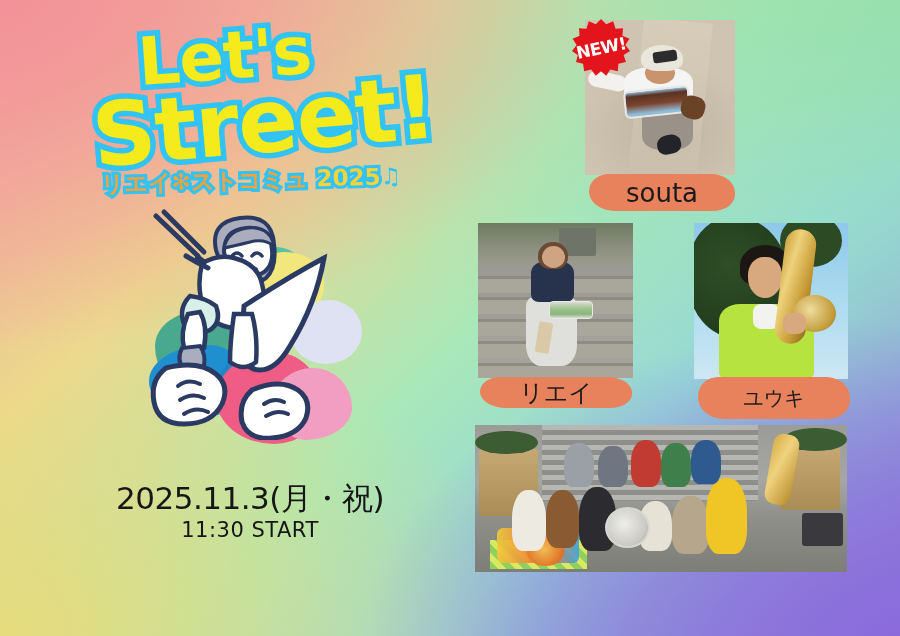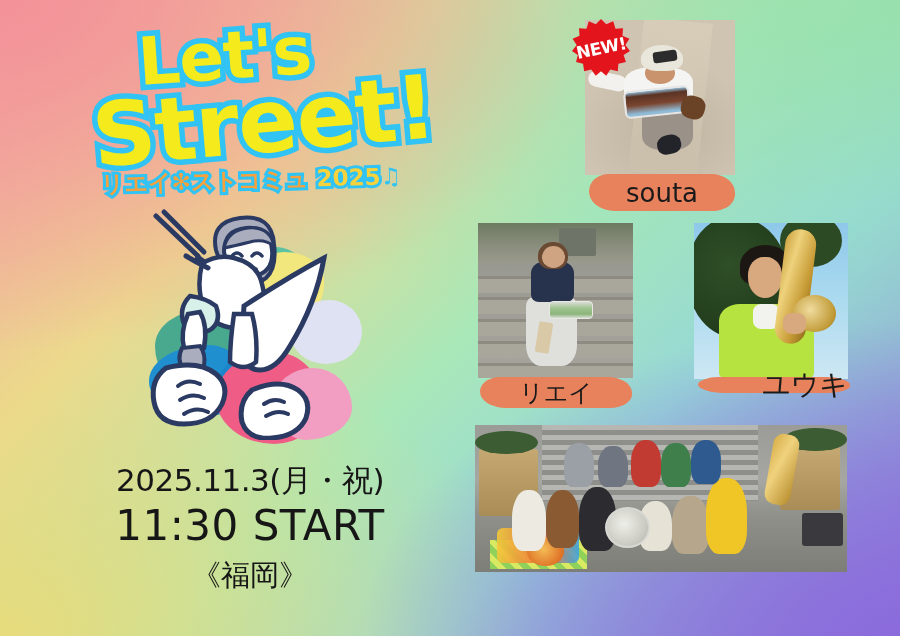--- a/index.html
+++ b/index.html
@@ -82,27 +82,27 @@
     font-size: 19px; font-weight: 700;
     color: #2b2b2b;
     white-space: nowrap;
   }
 
   
   .mascot { position: absolute; left: 128px; top: 208px; width: 214px; height: 232px; }
 
   
   .info {
-    position: absolute; left: 60px; top: 462px; width: 380px;
+    position: absolute; left: 60px; top: 480px; width: 380px;
     text-align: center;
     color: #161616;
     font-family: "DejaVu Sans", sans-serif;
   }
   .info-date { font-size: 31px; font-weight: 400; line-height: 1.22; letter-spacing: -0.5px; }
-  .info-time { font-size: 42px; font-weight: 400; line-height: 1.22; letter-spacing: 0.5px; }
+  .info-time { font-size: 21px; font-weight: 400; line-height: 1.22; letter-spacing: 0.5px; }
   .info-pref { font-size: 29px; font-weight: 400; line-height: 1.3; margin-top: 6px; }
   .info-place{ font-size: 29px; font-weight: 400; line-height: 1.25; }
 
   
   .photo {
     position: absolute;
     overflow: hidden;
     background: #cfcfcf;
   }
 
@@ -218,21 +218,21 @@
     display: flex; align-items: center; justify-content: center;
     background: #e8825c;
     color: #1a1a1a;
     font-family: "DejaVu Sans", sans-serif;
     font-weight: 400;
     border-radius: 18px 22px 20px 24px / 48% 52% 46% 54%;
     box-shadow: 3px 0 0 -1px #e8825c, -3px 0 0 -1px #e8825c;
   }
   #chip-souta { left: 591px; top: 174px; width: 142px; height: 37px; font-size: 26px; }
   #chip-riei  { left: 482px; top: 377px; width: 148px; height: 31px; font-size: 24px; }
-  #chip-yuuki { left: 700px; top: 377px; width: 148px; height: 16px; font-size: 28px; justify-content: flex-end; }
+  #chip-yuuki { left: 700px; top: 377px; width: 148px; height: 42px; font-size: 20px; }
   #chip-group { left: 595px; top: 572px; width: 138px; height: 32px; font-size: 24px; }
 
   
   #new-badge {
     position: absolute; left: 572px; top: 19px; width: 58px; height: 58px;
     display: flex; align-items: center; justify-content: center;
   }
   #new-badge .star {
     position: absolute; inset: 0; background: #e3141b;
     clip-path: polygon(50% 0%,59% 9%,71% 4%,75% 17%,88% 16%,87% 29%,99% 34%,92% 45%,100% 55%,89% 62%,93% 74%,80% 77%,79% 90%,66% 87%,59% 98%,50% 90%,41% 98%,33% 87%,21% 90%,19% 77%,7% 74%,10% 62%,0% 55%,8% 45%,1% 34%,13% 29%,12% 16%,25% 17%,29% 4%,41% 9%);
@@ -302,21 +302,20 @@
     <path d="M38 160 q-16 12 -12 34 q4 22 30 22 q28 0 38 -20 q8 -18 -6 -30 q-18 -14 -50 -6z" fill="#ffffff" stroke="#2b3a62" stroke-width="5"></path>
     <path d="M50 178 q10 -8 22 -2 M52 192 q12 -8 24 -2 M56 206 q12 -8 24 -2" fill="none" stroke="#2b3a62" stroke-width="4" stroke-linecap="round"></path>
 
     <path d="M124 182 q-14 12 -10 32 q6 18 30 16 q26 -2 34 -20 q6 -18 -8 -28 q-18 -12 -46 0z" fill="#ffffff" stroke="#2b3a62" stroke-width="5"></path>
     <path d="M136 196 q10 -7 20 -2 M138 208 q12 -7 22 -2" fill="none" stroke="#2b3a62" stroke-width="4" stroke-linecap="round"></path>
   </svg>
 
   <div class="info">
     <div class="info-date">2025.11.3(月・祝)</div>
     <div class="info-time">11:30 START</div>
-    <div class="info-pref">《福岡》</div>
   </div>
 
   <div class="photo" id="photo-souta">
     <div class="souta-bg"></div>
     <div class="souta-path"></div>
     <div class="souta-arm"></div>
     <div class="souta-shirt"></div>
     <div class="souta-face"></div>
     <div class="souta-cap"></div>
     <div class="souta-capbill"></div>

